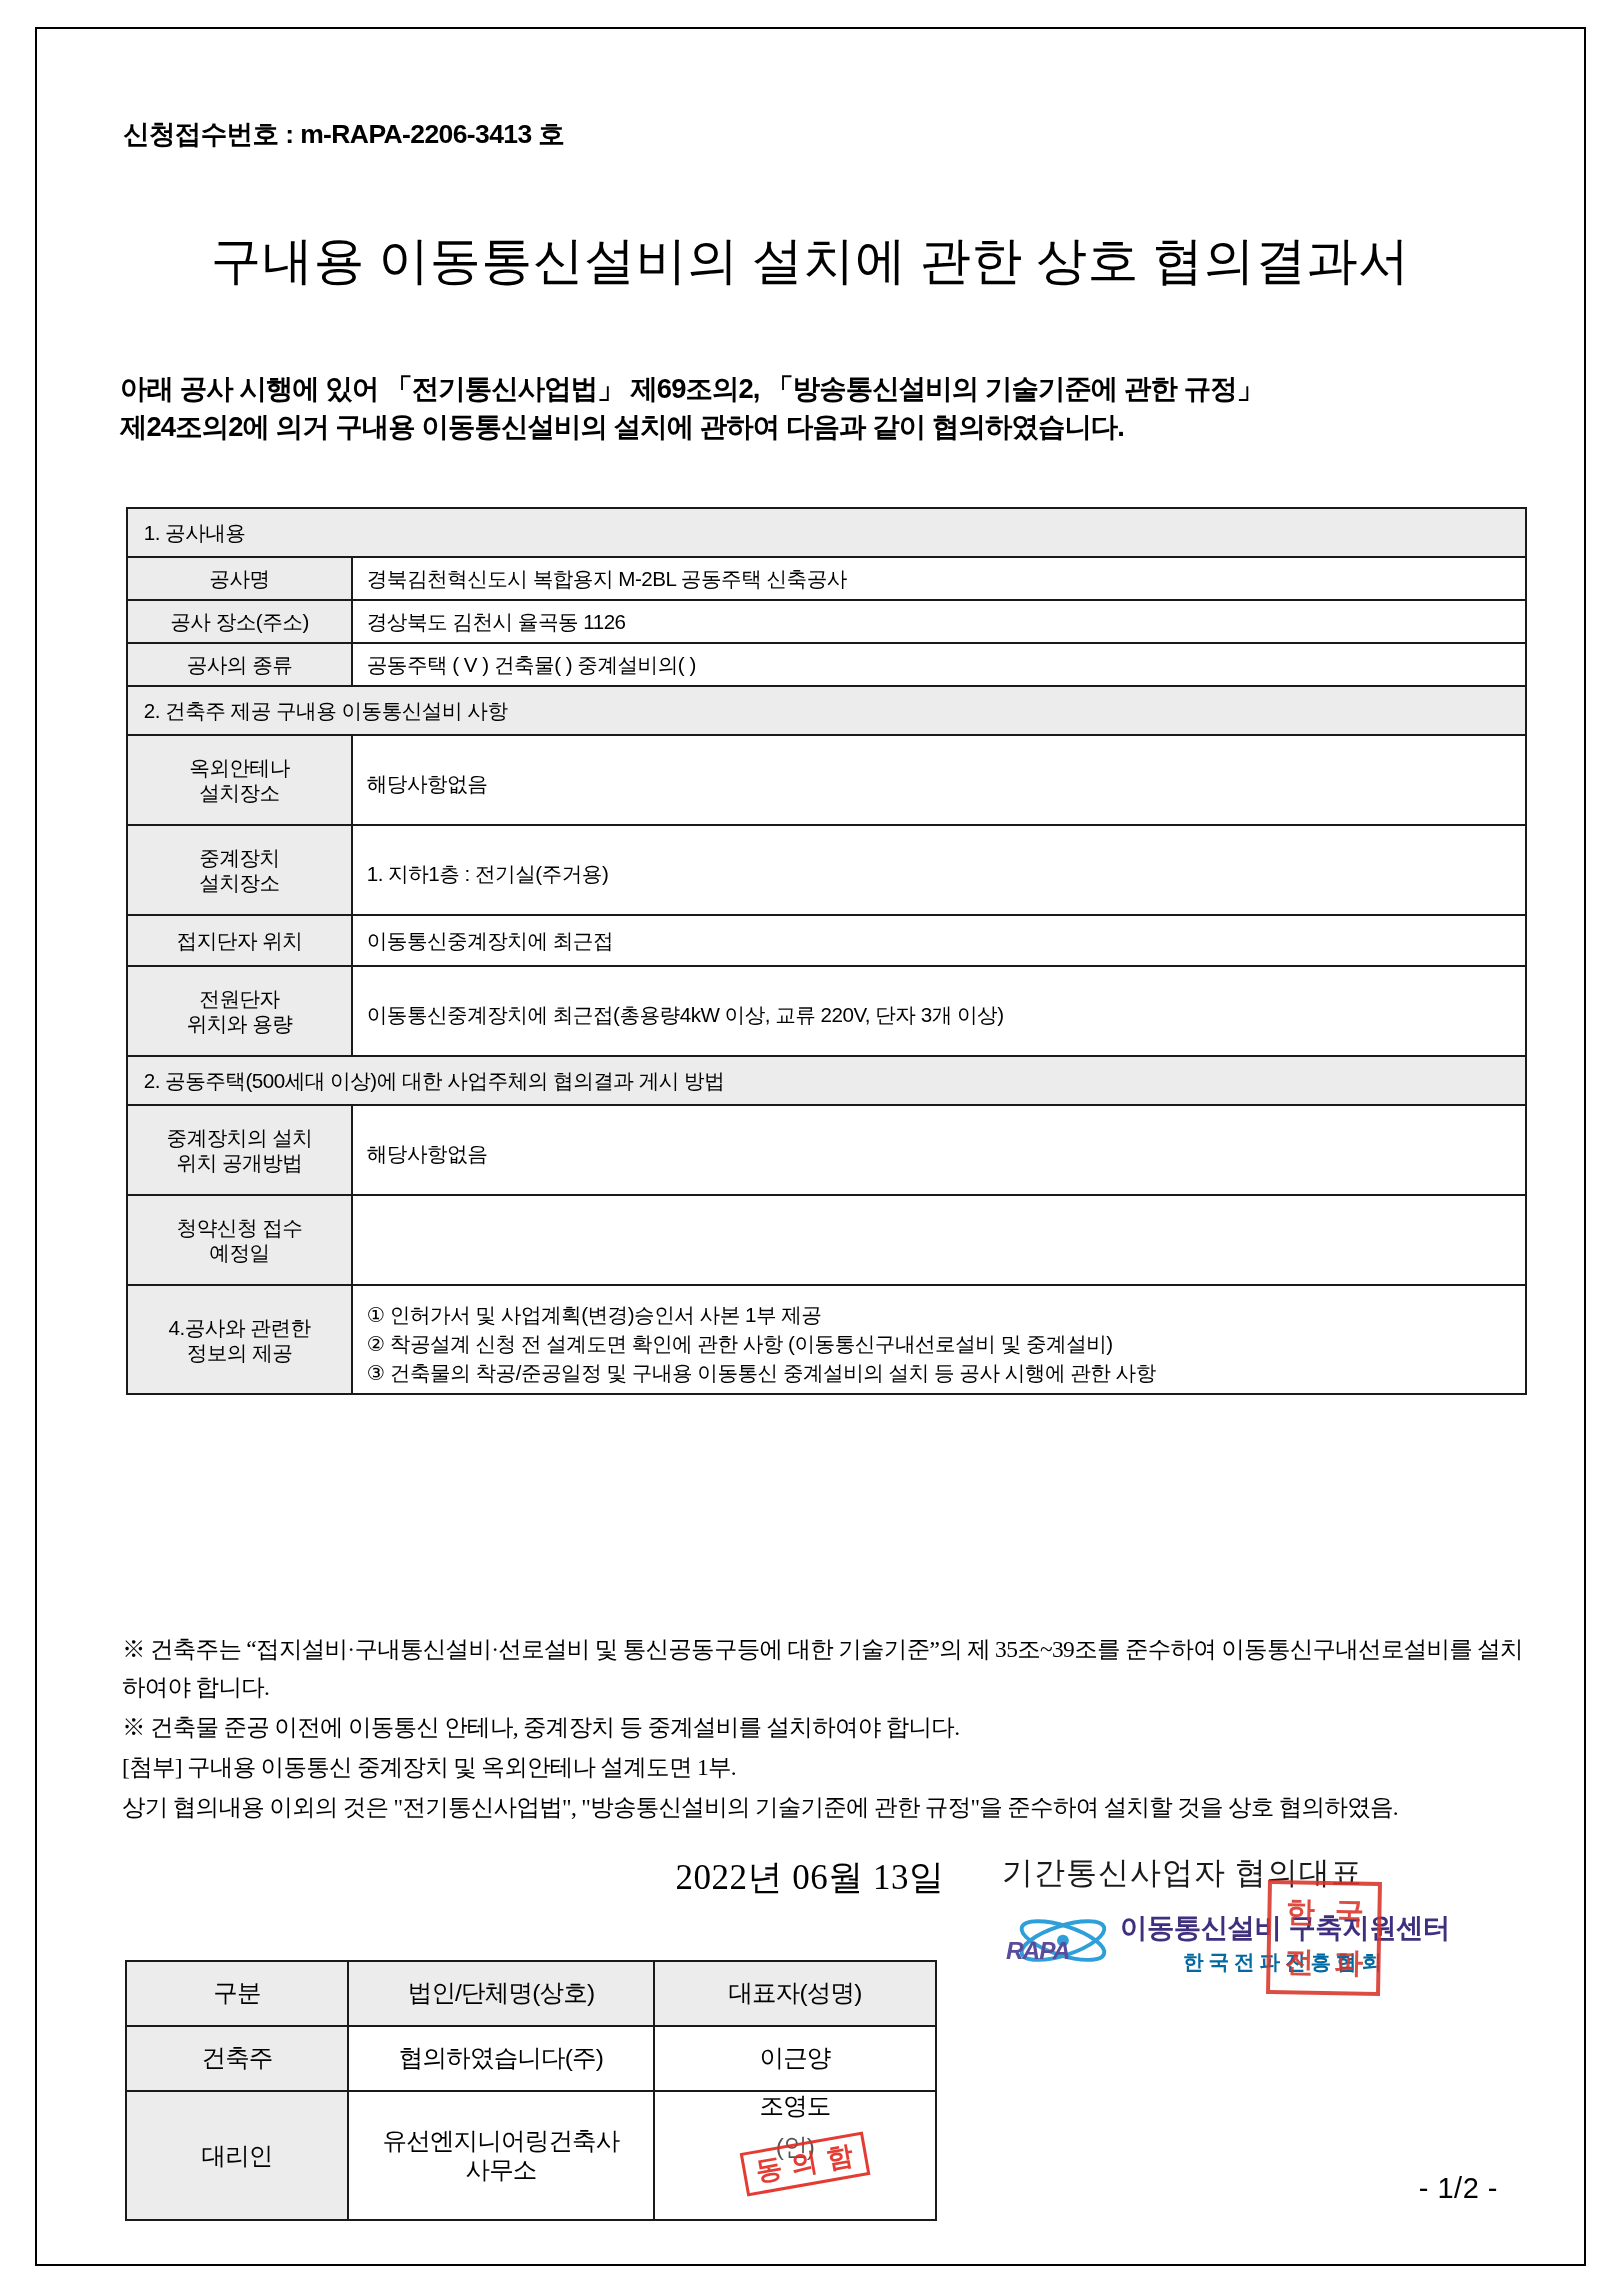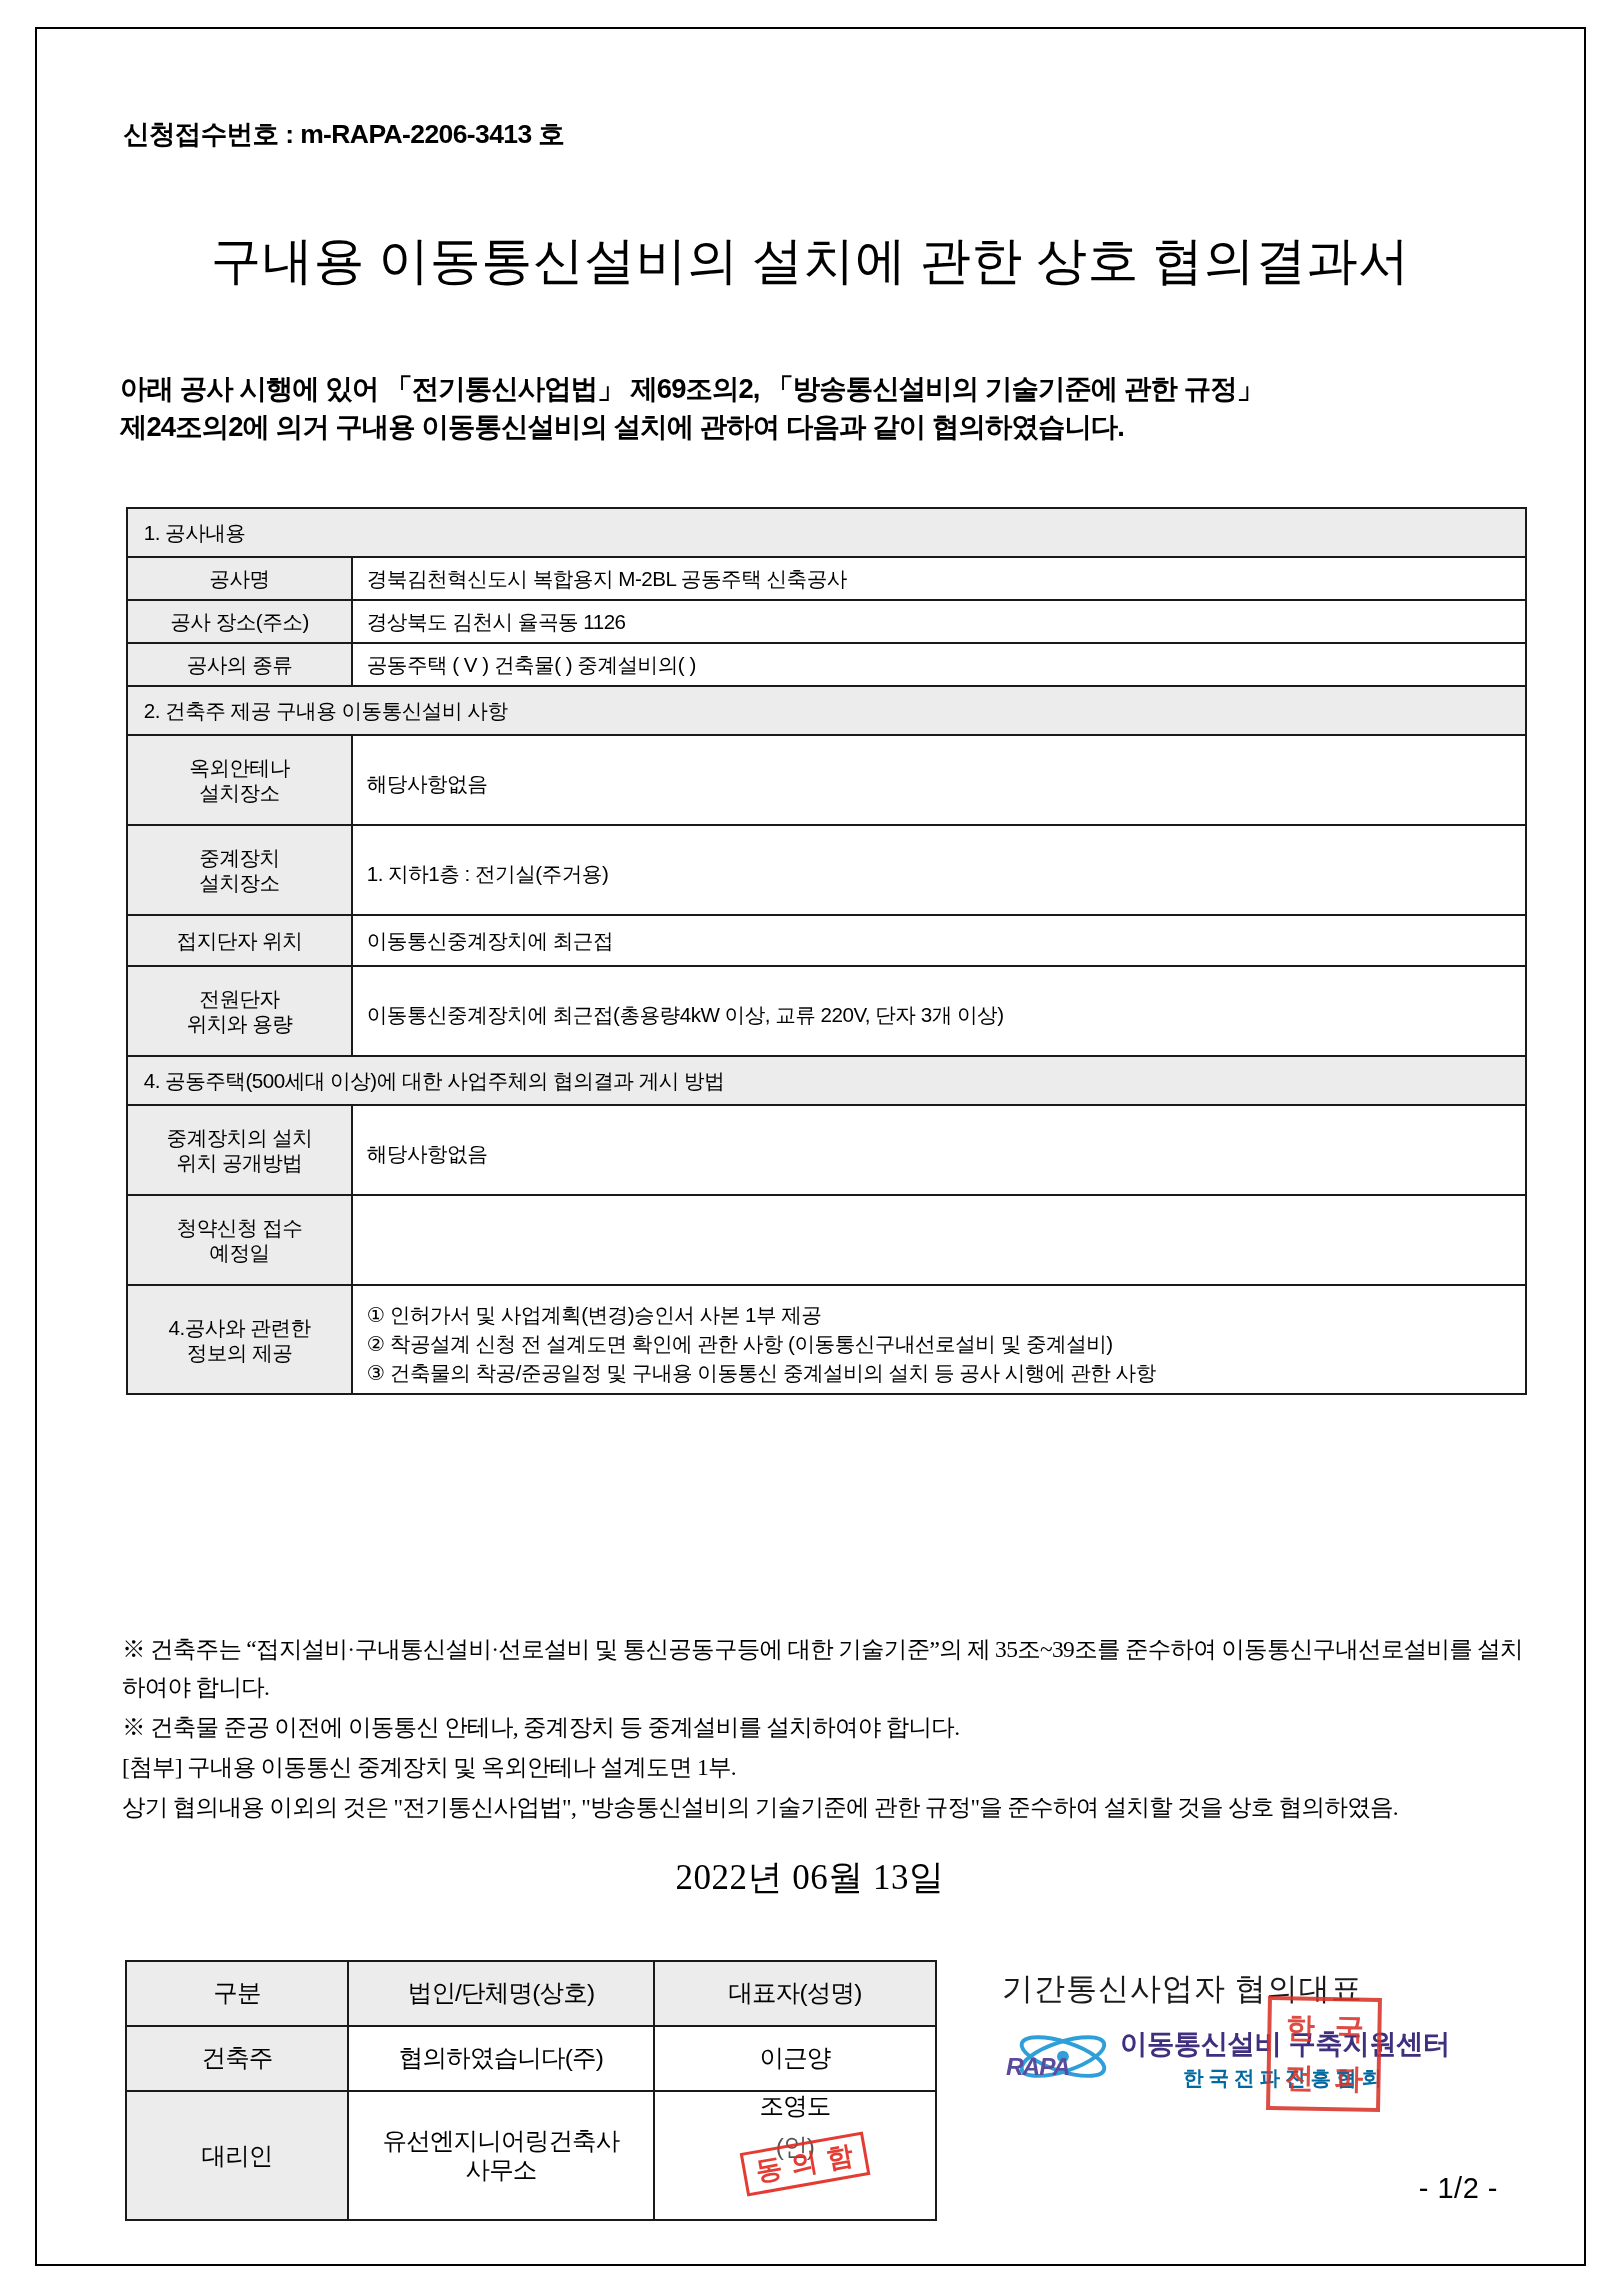--- a/index.html
+++ b/index.html
@@ -189,21 +189,21 @@
     padding: 2px 9.8px 3.9px 9.8px;
     background: transparent;
     white-space: nowrap;
     opacity: 0.92;
   }
 
   
   .rapa-block {
     position: absolute;
     left: 1002px;
-    top: 1968px;
+    top: 1852px;
     width: 431px;
     height: 147px;
   }
   .rapa-title {
     font-family: "Liberation Serif", "DejaVu Serif", serif;
     font-size: 31px;
     letter-spacing: 1px;
     color: #1a1a1a;
     white-space: nowrap;
   }
@@ -342,21 +342,21 @@
           <td class="lbl">접지단자 위치</td>
           <td class="val">이동통신중계장치에 최근접</td>
         </tr>
         <tr style="height:90px">
           <td class="lbl list-val">전원단자
 위치와 용량</td>
           <td class="val val-top">이동통신중계장치에 최근접(총용량4kW 이상, 교류 220V, 단자 3개 이상)</td>
         </tr>
 
         <tr>
-          <td class="sec-head" colspan="2">4. 공동주택(500세대 이상)에 대한 사업주체의 협의결과 게시 방법</td>
+          <td class="sec-head" colspan="2">2. 공동주택(500세대 이상)에 대한 사업주체의 협의결과 게시 방법</td>
         </tr>
         <tr style="height:90px">
           <td class="lbl list-val">중계장치의 설치
 위치 공개방법</td>
           <td class="val val-top">해당사항없음</td>
         </tr>
         <tr style="height:90px">
           <td class="lbl list-val">청약신청 접수
 예정일</td>
           <td class="val val-top"></td>

